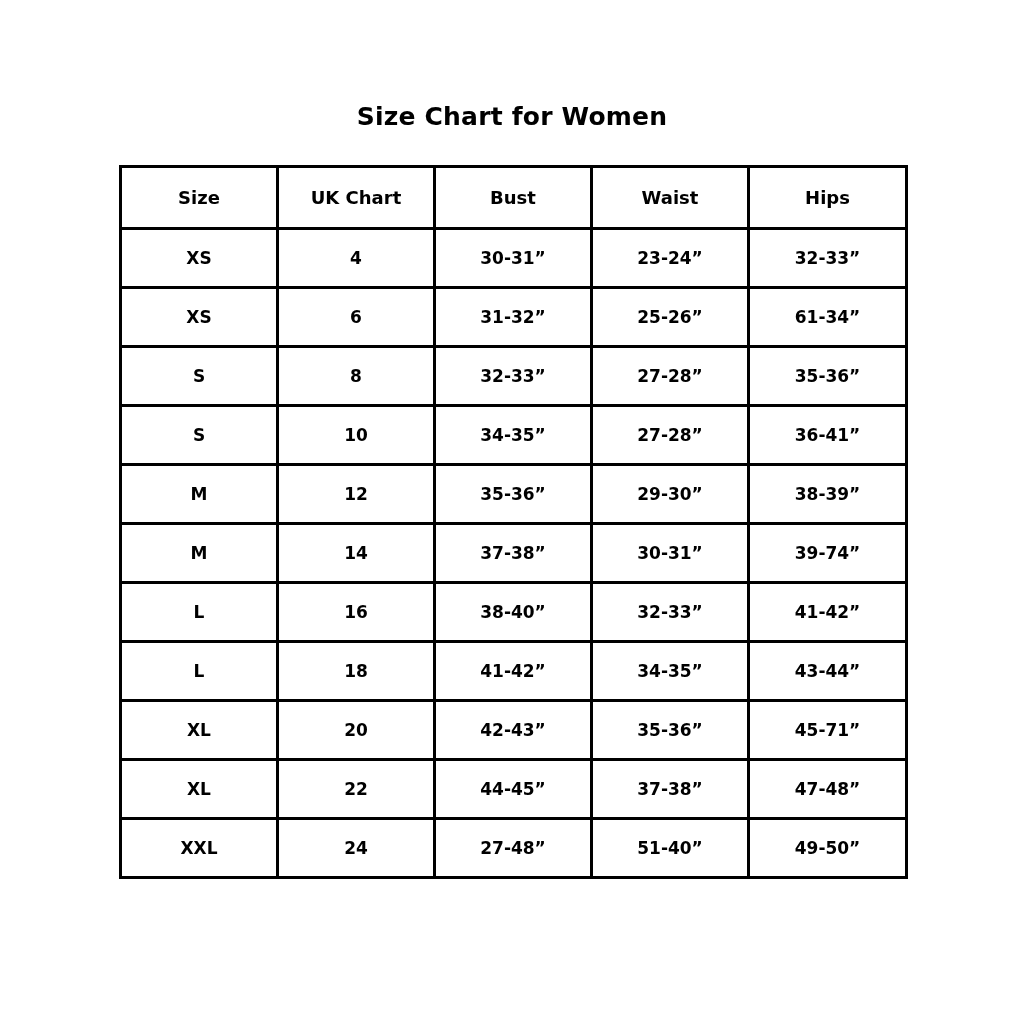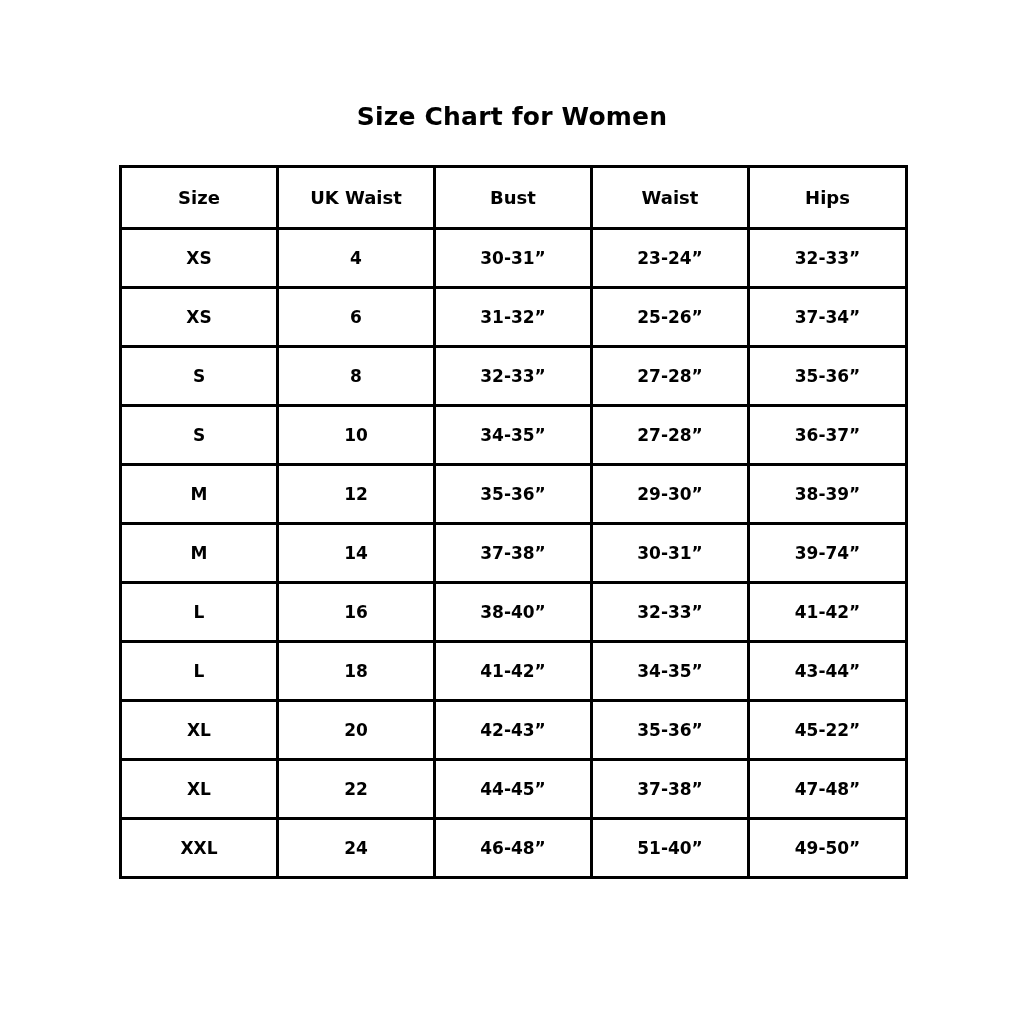--- a/index.html
+++ b/index.html
@@ -75,54 +75,54 @@
       <colgroup>
         <col class="c0">
           <col class="c1">
           <col class="c2">
           <col class="c3">
           <col class="c4">
       </colgroup>
       <thead>
         <tr>
           <th>Size</th>
-          <th>UK Waist</th>
+          <th>UK Chart</th>
           <th>Bust</th>
           <th>Waist</th>
           <th>Hips</th>
         </tr>
       </thead>
       <tbody>
         <tr>
           <td>XS</td>
           <td>4</td>
           <td>30-31”</td>
           <td>23-24”</td>
           <td>32-33”</td>
         </tr>
         <tr>
           <td>XS</td>
           <td>6</td>
           <td>31-32”</td>
           <td>25-26”</td>
-          <td>37-34”</td>
+          <td>61-34”</td>
         </tr>
         <tr>
           <td>S</td>
           <td>8</td>
           <td>32-33”</td>
           <td>27-28”</td>
           <td>35-36”</td>
         </tr>
         <tr>
           <td>S</td>
           <td>10</td>
           <td>34-35”</td>
           <td>27-28”</td>
-          <td>36-37”</td>
+          <td>36-41”</td>
         </tr>
         <tr>
           <td>M</td>
           <td>12</td>
           <td>35-36”</td>
           <td>29-30”</td>
           <td>38-39”</td>
         </tr>
         <tr>
           <td>M</td>
@@ -143,33 +143,33 @@
           <td>18</td>
           <td>41-42”</td>
           <td>34-35”</td>
           <td>43-44”</td>
         </tr>
         <tr>
           <td>XL</td>
           <td>20</td>
           <td>42-43”</td>
           <td>35-36”</td>
-          <td>45-22”</td>
+          <td>45-71”</td>
         </tr>
         <tr>
           <td>XL</td>
           <td>22</td>
           <td>44-45”</td>
           <td>37-38”</td>
           <td>47-48”</td>
         </tr>
         <tr>
           <td>XXL</td>
           <td>24</td>
-          <td>46-48”</td>
+          <td>27-48”</td>
           <td>51-40”</td>
           <td>49-50”</td>
         </tr>
       </tbody>
     </table>
   </div>
 
 </div>
 
 </body></html>

